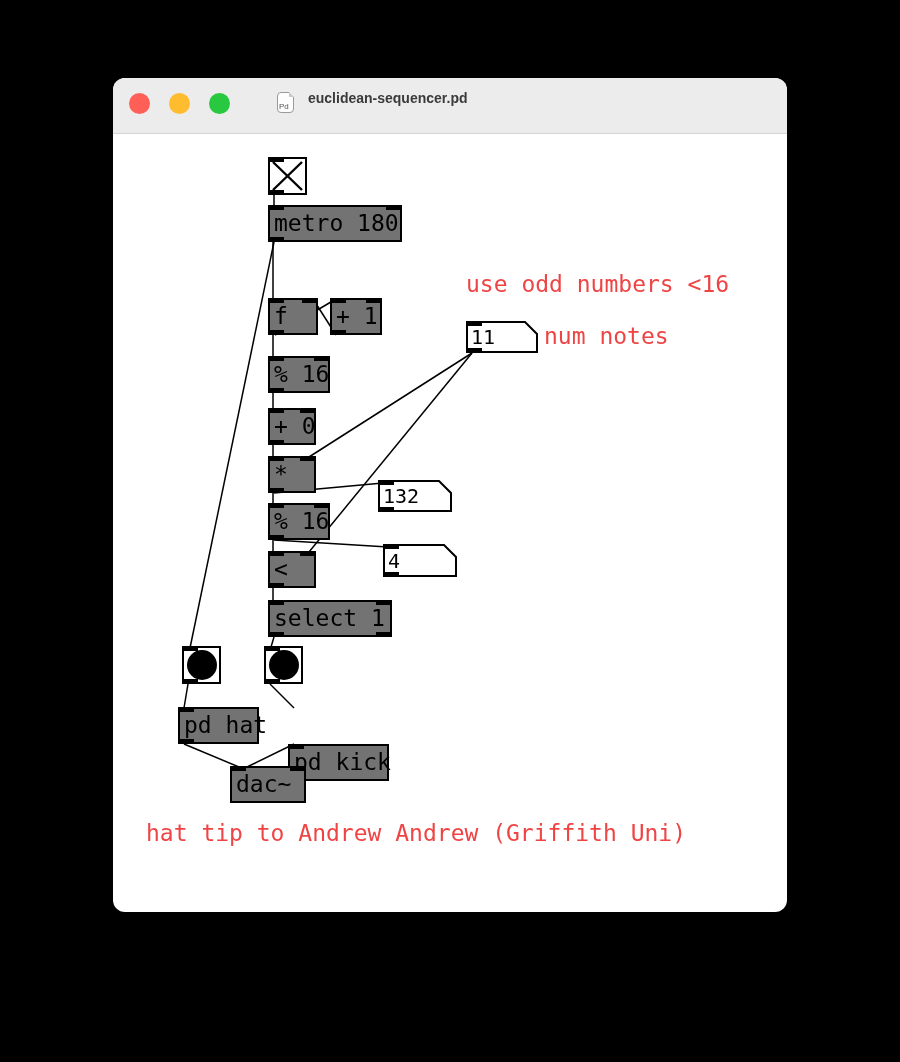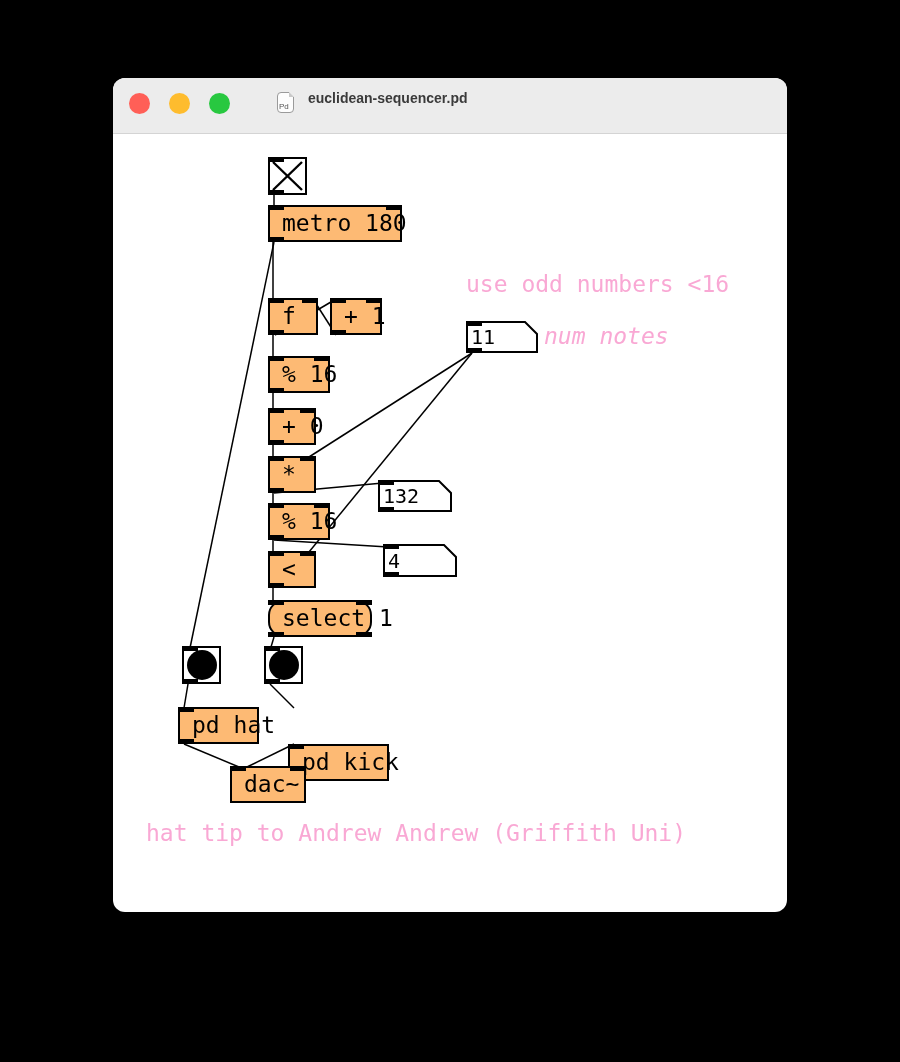--- a/index.html
+++ b/index.html
@@ -19,36 +19,36 @@
   .doc-icon .fold{position:absolute;right:-1px;top:-1px;width:0;height:0;
             border-left:5px solid #c9c9c9;border-top:5px solid #ececec;}
   .doc-icon .mini{position:absolute;left:1px;bottom:1px;font-size:8px;line-height:8px;
             font-family:"Liberation Sans",sans-serif;color:#555;}
 
   
   svg.wires{left:0;top:0;z-index:1;}
   svg.wires line{stroke:#000;stroke-width:1.5;}
 
   
-  .box{background:#fdba74;border:2px solid #000;z-index:2;display:flex;align-items:center;
-       font-size:23px;line-height:23px;padding-left:12px;white-space:pre;}
+  .box{background:#737373;border:2px solid #000;z-index:2;display:flex;align-items:center;
+       font-size:23px;line-height:23px;padding-left:4px;white-space:pre;}
   .nub{position:absolute;width:16px;height:5px;background:#000;}
   .nub.tl{top:-2px;left:-2px;} .nub.tr{top:-2px;right:-2px;}
   .nub.bl{bottom:-2px;left:-2px;} .nub.br{bottom:-2px;right:-2px;}
 
   .gui{background:#fff;border:2px solid #000;z-index:2;}
   .bang-circle{position:absolute;left:50%;top:50%;transform:translate(-50%,-50%);
        width:30px;height:30px;border-radius:50%;background:#000;}
 
   .numbox{z-index:2;font-size:20px;line-height:23px;}
   .numbox svg{position:absolute;left:0;top:0;}
   .numbox .val{position:absolute;left:5px;top:50%;transform:translateY(-50%);}
   .numbox .nub.tl{top:0;left:0;} .numbox .nub.bl{bottom:0;left:0;}
 
-  .comment{z-index:2;font-size:23px;line-height:25px;color:#f9a8d4;white-space:pre;}
+  .comment{z-index:2;font-size:23px;line-height:25px;color:#ef4444;white-space:pre;}
 </style>
 </head>
 <body>
 
 <div class="abs window"></div>
 
 <div class="abs titlebar"></div>
 <div class="abs traffic" style="left: 129px; background: rgb(255, 95, 87);"></div>
 <div class="abs traffic" style="left: 169px; background: rgb(254, 188, 46);"></div>
 <div class="abs traffic" style="left: 209px; background: rgb(40, 200, 64);"></div>
@@ -114,21 +114,21 @@
 <div class="abs comment" style="left:466px;top:272px;">use odd numbers &lt;16</div>
 
 <div class="abs numbox" style="left:466px;top:321px;width:72px;height:32px;">
   <svg width="72" height="32">
     <polygon points="1,1 59,1 71,13 71,31 1,31" fill="#fff" stroke="#000" stroke-width="2"></polygon>
   </svg>
   <span class="val">11</span>
   <span class="nub tl"></span>
   <span class="nub bl"></span>
 </div>
-<div class="abs comment" style="left:544px;top:324px;font-style:italic;">num notes</div>
+<div class="abs comment" style="left:544px;top:324px;">num notes</div>
 
 <div class="abs box" style="left:268px;top:356px;width:62px;height:37px;">
   <span>% 16</span>
   <span class="nub tl"></span>
   <span class="nub tr"></span>
   <span class="nub bl"></span>
 </div>
 
 <div class="abs box" style="left:268px;top:408px;width:48px;height:37px;">
   <span>+ 0</span>
@@ -169,21 +169,21 @@
   <span class="nub bl"></span>
 </div>
 
 <div class="abs box" style="left:268px;top:551px;width:48px;height:37px;">
   <span>&lt;</span>
   <span class="nub tl"></span>
   <span class="nub tr"></span>
   <span class="nub bl"></span>
 </div>
 
-<div class="abs box" style="left:268px;top:600px;width:104px;height:37px;border-radius:15px;">
+<div class="abs box" style="left:268px;top:600px;width:124px;height:37px;">
   <span>select 1</span>
   <span class="nub tl"></span>
   <span class="nub tr"></span>
   <span class="nub bl"></span>
   <span class="nub br"></span>
 </div>
 
 <div class="abs gui" style="left:182px;top:646px;width:39px;height:38px;">
   <span class="bang-circle"></span>
   <span class="nub tl"></span>

